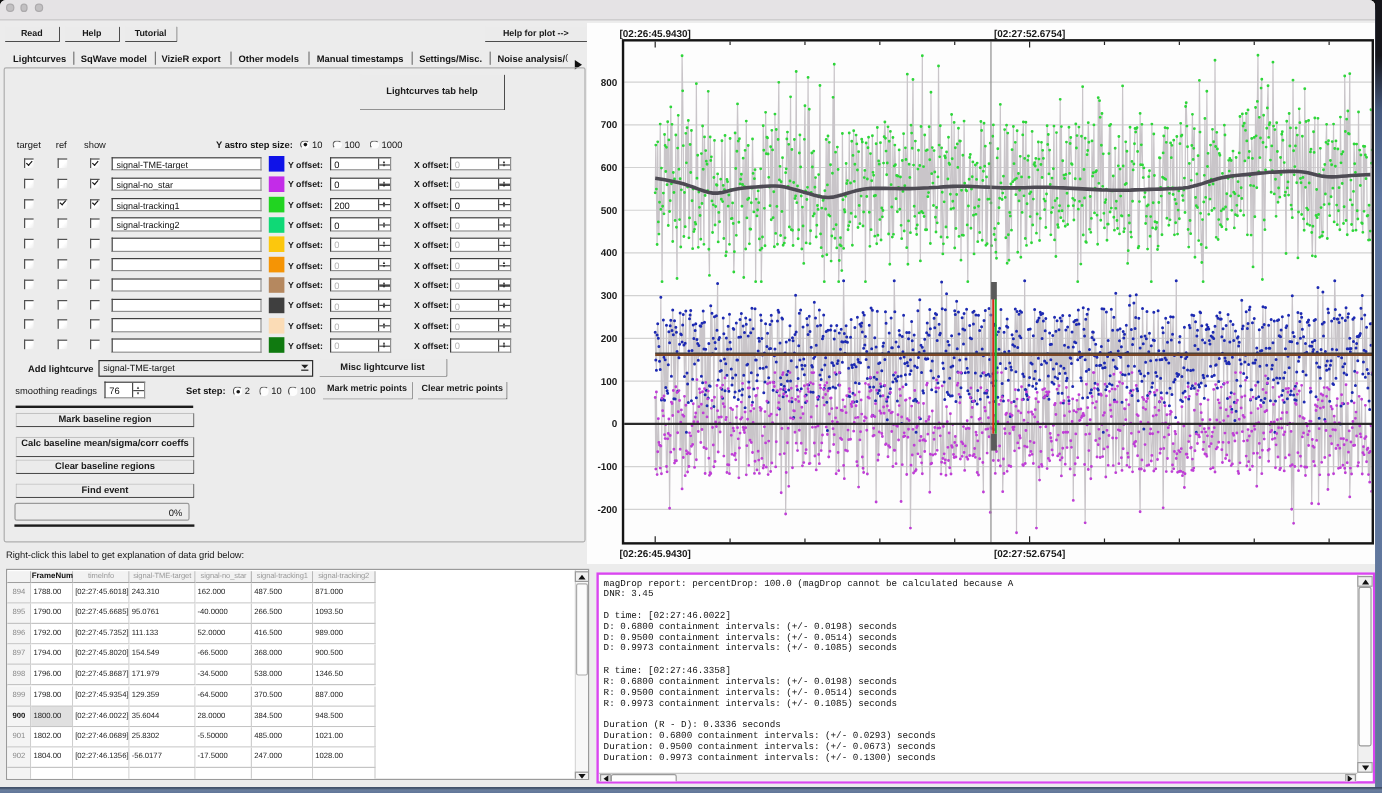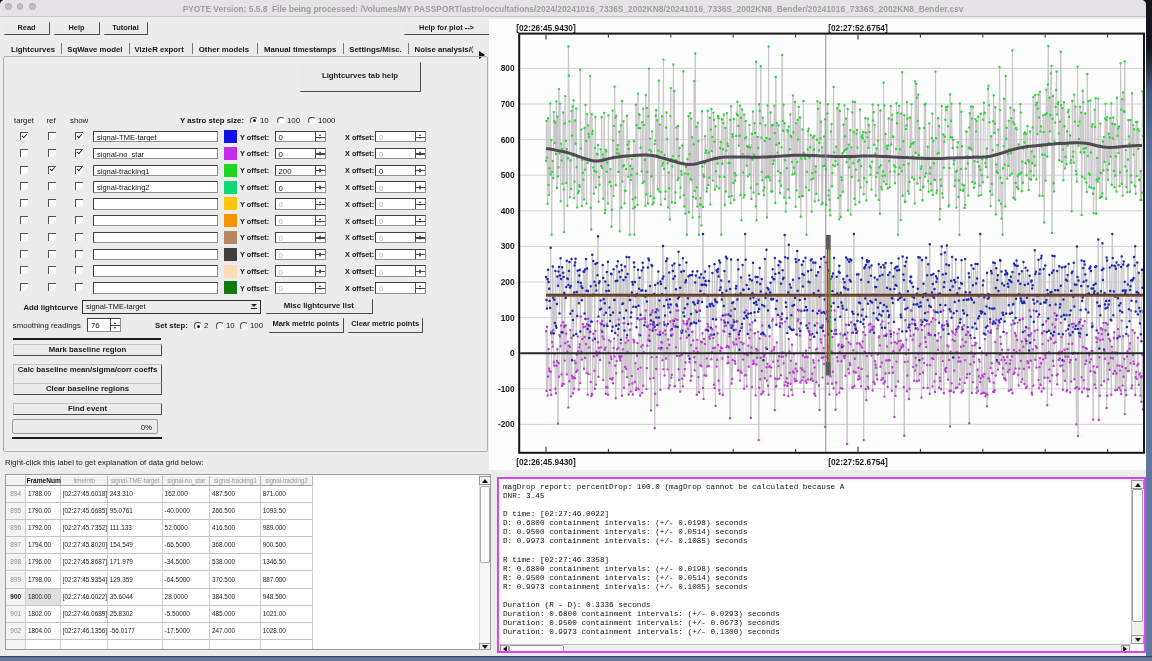--- a/index.html
+++ b/index.html
@@ -36,21 +36,20 @@
 .tle{width:0;height:0;border-top:3px solid transparent;border-bottom:3px solid transparent;border-right:4px solid #111}
 .tri2{width:0;height:0;border-top:3px solid transparent;border-bottom:3px solid transparent;border-left:4px solid #111}
 </style></head><body>
 <div id="corner-l"></div>
 <div id="corner-r"></div>
 <div id="win">
 <div id="title"></div>
 <div class="tl" style="left:5px"></div>
     <div class="tl" style="left:16.5px"></div>
     <div class="tl" style="left:29px"></div>
-<div id="titletext">PYOTE Version: 5.5.8&nbsp; File being processed: /Volumes/MY PASSPORT/astro/occultations/2024/20241016_7336S_2002KN8/20241016_7336S_2002KN8_Bender/20241016_7336S_2002KN8_Bender.csv</div>
 <div class="tbtn" style="left:4px;top:22px;width:46px;height:13px;line-height:11px;font-size:7.4px">Read</div>
 <div class="tbtn" style="left:54px;top:22px;width:46px;height:13px;line-height:11px;font-size:7.4px">Help</div>
 <div class="tbtn" style="left:104px;top:22px;width:44px;height:13px;line-height:11px;font-size:7.4px">Tutorial</div>
 <div class="tbtn" style="left:404px;top:22px;width:86px;height:13px;line-height:11px;font-size:7.4px">Help for plot --&gt;</div>
 <div class="lbl b" style="left:10.9px;top:44.5px">Lightcurves</div>
 <div class="lbl b" style="left:67.3px;top:44.5px">SqWave model</div>
 <div class="lbl b" style="left:134.5px;top:44.5px">VizieR export</div>
 <div class="lbl b" style="left:198.8px;top:44.5px">Other models</div>
 <div class="lbl b" style="left:263.9px;top:44.5px">Manual timestamps</div>
 <div class="lbl b" style="left:349.3px;top:44.5px">Settings/Misc.</div>
@@ -325,21 +324,21 @@
 <div class="rad on" style="left:194px;top:322px"></div>
     <div class="lbl" style="left:204px;top:321.3px">2</div>
 <div class="rad" style="left:216px;top:322px"></div>
     <div class="lbl" style="left:226px;top:321.3px">10</div>
 <div class="rad" style="left:240px;top:322px"></div>
     <div class="lbl" style="left:250px;top:321.3px">100</div>
 <div class="tbtn" style="left:268.8px;top:318.4px;width:75px;height:14.5px;line-height:12.5px;font-size:7.5px">Mark metric points</div>
 <div class="tbtn" style="left:347.9px;top:318.4px;width:75.5px;height:14.5px;line-height:12.5px;font-size:7.5px">Clear metric points</div>
 <div class="abs" style="left:13px;top:337.8px;width:148px;height:2.4px;background:#1c1c1c"></div>
 <div class="tbtn" style="left:13px;top:343.9px;width:149px;height:11.8px;line-height:9.5px;border-width:1.4px;border-top:1px solid #c2c2c2;border-left:1px solid #c2c2c2">Mark baseline region</div>
-<div class="tbtn" style="left:13px;top:363.9px;width:149px;height:27px;line-height:9.5px;border-width:1.4px;border-top:1px solid #c2c2c2;border-left:1px solid #c2c2c2">Calc baseline mean/sigma/corr coeffs</div>
+<div class="tbtn" style="left:13px;top:363.9px;width:149px;height:17px;line-height:9.5px;border-width:1.4px;border-top:1px solid #c2c2c2;border-left:1px solid #c2c2c2">Calc baseline mean/sigma/corr coeffs</div>
 <div class="tbtn" style="left:13px;top:383.4px;width:149px;height:11.8px;line-height:9.5px;border-width:1.4px;border-top:1px solid #c2c2c2;border-left:1px solid #c2c2c2">Clear baseline regions</div>
 <div class="tbtn" style="left:13px;top:402.9px;width:149px;height:11.8px;line-height:9.5px;border-width:1.4px;border-top:1px solid #c2c2c2;border-left:1px solid #c2c2c2">Find event</div>
 <div class="abs" style="left:12px;top:419.2px;width:146px;height:15px;background:#ececec;border:1px solid #9a9a9a;border-radius:2px">
       <span style="position:absolute;right:5px;top:3px;font-size:7.8px;color:#111">0%</span>
     </div>
 <div class="abs" style="left:12px;top:437px;width:149.5px;height:2.4px;background:#1c1c1c"></div>
 <div class="lbl" style="left:5px;top:457.5px">Right-click this label to get explanation of data grid below:</div>
 <svg style="position:absolute;left:489px;top:19px" width="657" height="451" viewBox="489 19 657 451">
 <rect x="489" y="19" width="657" height="451" fill="#fdfdfd"></rect>
 <clipPath id="cp">

